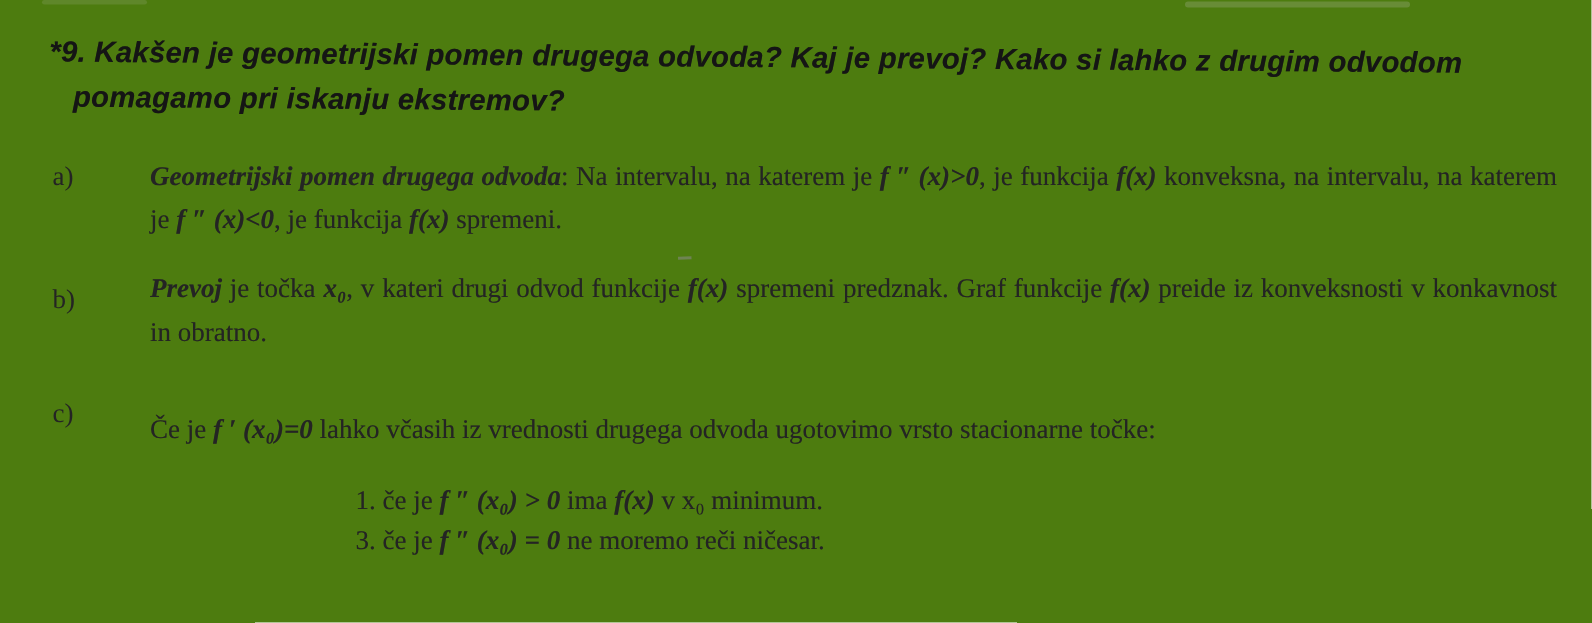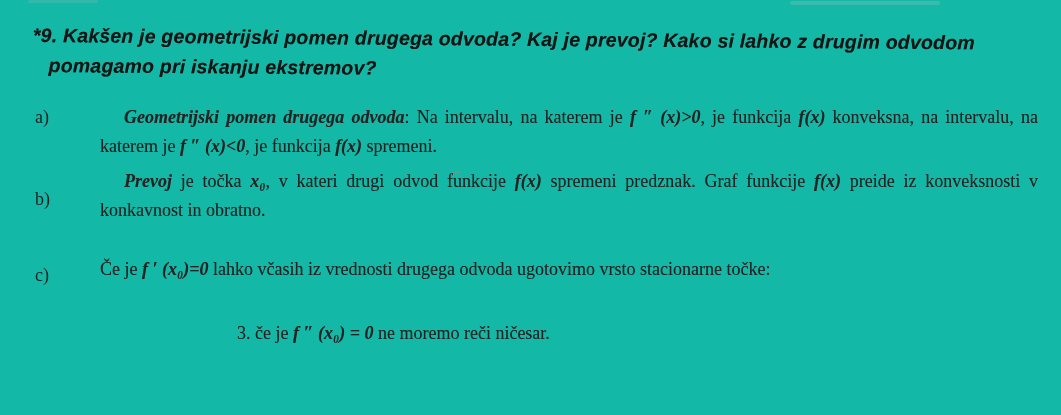--- a/index.html
+++ b/index.html
@@ -1,20 +1,20 @@
 <!DOCTYPE html>
 <html><head>
 <meta charset="utf-8">
 <style>
   html, body { margin: 0; padding: 0; background: #ffffff; }
   .page {
     position: relative;
     width: 1061px;
     height: 415px;
-    background: #14b8a6;
+    background: #4d7c0f;
     overflow: hidden;
     font-family: "Liberation Serif", "DejaVu Serif", serif;
     color: #222;
   }
   
   .title {
     position: absolute;
     left: 33px;
     top: 20px;
     font-family: "Liberation Sans", "DejaVu Sans", sans-serif;
@@ -47,37 +47,37 @@
     left: 100px;
     width: 938px;
     margin: 0;
     font-size: 18px;
     line-height: 29px;
     text-align: justify;
     color: #242424;
     text-shadow: 0 0 0.35px rgba(40,40,40,0.45);
   }
   .para-a { top: 103px; }
-  .para-b { top: 167px; }
+  .para-b { top: 178px; }
 
   .c-line {
     position: absolute;
     margin: 0;
     font-size: 18px;
     line-height: 28px;
     white-space: nowrap;
     color: #242424;
     text-shadow: 0 0 0.35px rgba(40,40,40,0.45);
   }
-  .c-line1 { left: 100px; top: 255px; }
+  .c-line1 { left: 100px; top: 272px; }
   .c-naj   { left: 165px; top: 291px; }
   .c-items { left: 237px; top: 320px; line-height: 26.5px; white-space: normal; }
   .c-item  { white-space: nowrap; }
 
-  .bi { font-weight: bold; font-style: italic; margin-left: 24px; }
+  .bi { font-weight: bold; font-style: italic; }
   .math { font-style: italic; font-weight: bold; }
 
   
   .artifact { position: absolute; pointer-events: none; }
   .art-dash { left: 452px; top: 171px; width: 9px; height: 2px; background: #8a8a8a; opacity: 0.55; transform: rotate(-3deg); }
   .art-streak-tr { left: 790px; top: 1px; width: 150px; height: 4px; background: #c9c9c9; opacity: 0.22; border-radius: 2px; }
   .art-streak-tl { left: 28px; top: 0px; width: 70px; height: 3px; background: #cccccc; opacity: 0.15; border-radius: 2px; }
 </style>
 </head>
 <body>
@@ -97,16 +97,17 @@
   <p class="para para-a"><span class="bi">Geometrijski pomen drugega odvoda</span><span>: Na intervalu, na katerem je </span><span class="math">f ″ (x)&gt;0</span><span>, je funkcija </span><span class="math">f(x)</span><span> konveksna, na intervalu, na katerem je </span><span class="math">f ″ (x)&lt;0</span><span>, je funkcija </span><span class="math">f(x)</span><span> spremeni.</span></p>
 
   <span class="sec-label lbl-b">b)</span>
   <p class="para para-b"><span class="bi">Prevoj</span><span> je točka </span><span class="math">x₀</span><span>, v kateri drugi odvod funkcije </span><span class="math">f(x)</span><span> spremeni predznak. Graf funkcije </span><span class="math">f(x)</span><span> preide iz konveksnosti v konkavnost in obratno.</span></p>
 
   <span class="sec-label lbl-c">c)</span>
   <p class="c-line c-line1"><span>Če je </span><span class="math">f ′ (x₀)=0</span><span> lahko včasih iz vrednosti drugega odvoda ugotovimo vrsto stacionarne točke:</span></p>
 
 
   <div class="c-line c-items">
+    <div class="c-item"><span>1. če je </span><span class="math">f ″ (x₀) &gt; 0</span><span> ima </span><span class="math">f(x)</span><span> v x₀ minimum.</span></div>
     <div class="c-item"><span>3. če je </span><span class="math">f ″ (x₀) = 0</span><span> ne moremo reči ničesar.</span><span class="math"></span><span></span></div>
   </div>
 
 </div>
 
 </body></html>

